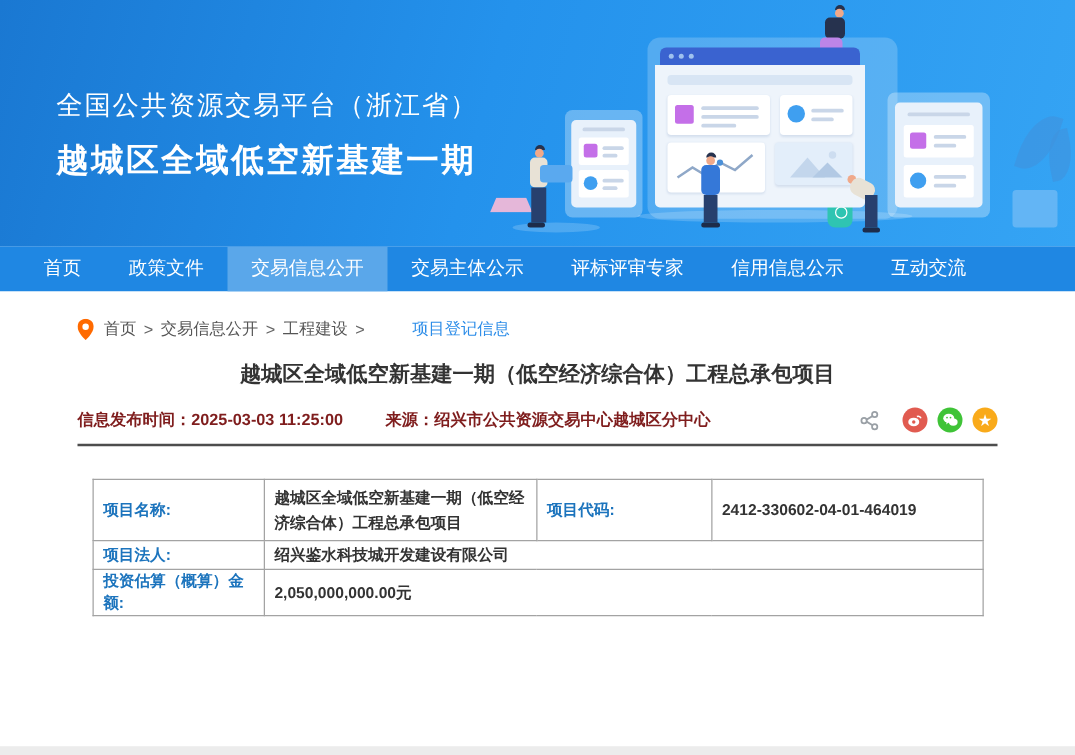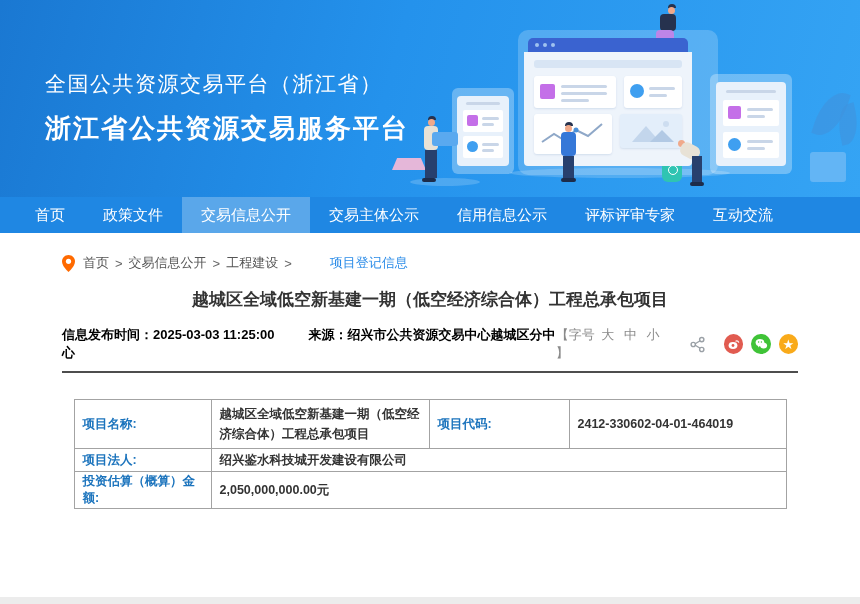--- a/index.html
+++ b/index.html
@@ -46,21 +46,21 @@
   
   .breadcrumb{margin:21px 0 0 62px;display:flex;align-items:center;font-size:13px;color:#555;}
   .breadcrumb .sep{margin:0 6px;color:#666;}
   .crumb{color:#555;cursor:pointer;}
   .crumb.current{color:#2b8ce8;margin-left:32px;}
   .pin{margin-right:8px;display:flex;align-items:center;}
 
   
   .doc-title{margin:14px 60px 0;text-align:center;font-size:17px;font-weight:600;color:#333;line-height:1.65;}
   .meta-row{display:flex;justify-content:space-between;align-items:center;margin:12px 62px 0;padding-bottom:9px;border-bottom:2px solid #4d4d4d;font-size:13px;}
-  .meta-left{color:#000000;font-weight:700;}
+  .meta-left{color:#7f1d1d;font-weight:700;}
   .meta-left .gap{display:inline-block;width:34px;}
   .meta-right{display:flex;align-items:center;}
   .fs-widget{color:#8a8a8a;font-weight:400;margin-right:14px;}
   .fs-option{margin:0 3px;cursor:pointer;}
   .share-svg{margin-right:10px;cursor:pointer;display:flex;align-items:center;}
   .icon-circle{width:20px;height:20px;border-radius:50%;margin-left:8px;display:flex;align-items:center;justify-content:center;color:#fff;font-size:12px;cursor:pointer;line-height:1;}
   .weibo{background:#e15b50;}
   .wechat{background:#3fc337;}
   .qzone{background:#f9aa1a;font-size:13px;}
 
@@ -72,21 +72,21 @@
   td.val{color:#333;font-weight:700;line-height:1.6;}
 
   .footer-strip{position:absolute;left:0;bottom:0;width:100%;height:7px;background:#ececec;}
 </style>
 </head>
 <body>
 
 <header class="banner">
   <div class="banner-titles">
     <div class="banner-line1">全国公共资源交易平台（浙江省）</div>
-    <div class="banner-line2">浙江省公共资源交易服务平台</div>
+    <div class="banner-line2">越城区全域低空新基建一期</div>
   </div>
 
   <div class="illus">
     <span class="glow"></span>
     <span class="bw-bar">
       <i style="left:7px"></i>
         <i style="left:15px"></i>
         <i style="left:23px"></i>
     </span>
     <span class="bw-screen">
@@ -189,22 +189,22 @@
       <i style="left:4px;top:62px;width:14px;height:4px;background:#1d2c4a;border-radius:2px"></i>
     </span>
   </div>
 </header>
 
 <nav class="topnav">
   <a class="nav-item">首页</a>
   <a class="nav-item">政策文件</a>
   <a class="nav-item active">交易信息公开</a>
   <a class="nav-item">交易主体公示</a>
+  <a class="nav-item">评标评审专家</a>
   <a class="nav-item">信用信息公示</a>
-  <a class="nav-item">评标评审专家</a>
   <a class="nav-item">互动交流</a>
 </nav>
 
 <div class="breadcrumb">
   <span class="pin">
     <svg width="13" height="17" viewBox="0 0 13 17">
       <path d="M6.5 0C2.9 0 0 2.9 0 6.4 0 11.2 6.5 17 6.5 17S13 11.2 13 6.4C13 2.9 10.1 0 6.5 0z" fill="#ff6a00"></path>
       <circle cx="6.5" cy="6.3" r="2.6" fill="#fff"></circle>
     </svg>
   </span>
@@ -219,27 +219,20 @@
 
 <h1 class="doc-title">
   <span>越城区全域低空新基建一期（低空经济综合体）工程总承包项目</span><br>
 </h1>
 
 <div class="meta-row">
   <div class="meta-left">
     <span>信息发布时间：</span><span>2025-03-03 11:25:00</span><span class="gap"></span><span>来源：</span><span>绍兴市公共资源交易中心越城区分中心</span>
   </div>
   <div class="meta-right">
-    <span class="fs-widget">
-      <span>【字号</span>
-      <span class="fs-option">大</span>
-      <span class="fs-option">中</span>
-      <span class="fs-option">小</span>
-      <span>】</span>
-    </span>
     <span class="share-svg">
       <svg width="17" height="17" viewBox="0 0 24 24">
         <g stroke="#9aa0a6" stroke-width="2" fill="#fff">
           <line x1="7" y1="12" x2="17" y2="6"></line>
             <line x1="7" y1="12" x2="17" y2="18"></line>
           <circle cx="18" cy="5" r="3"></circle>
             <circle cx="6" cy="12" r="3"></circle>
             <circle cx="18" cy="19" r="3"></circle>
         </g>
       </svg>

